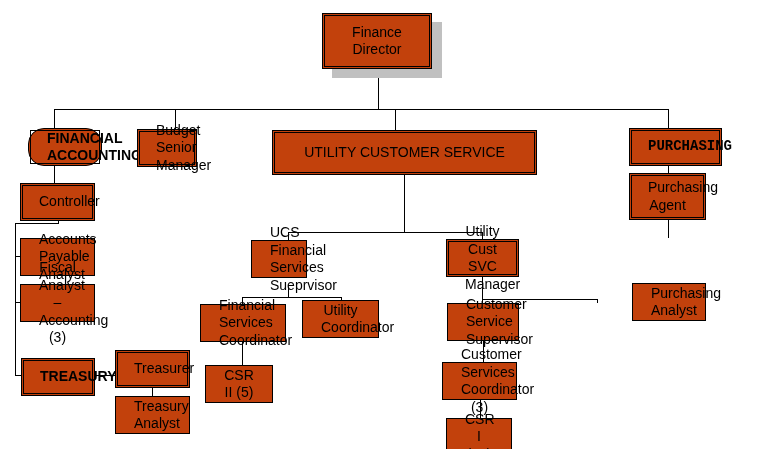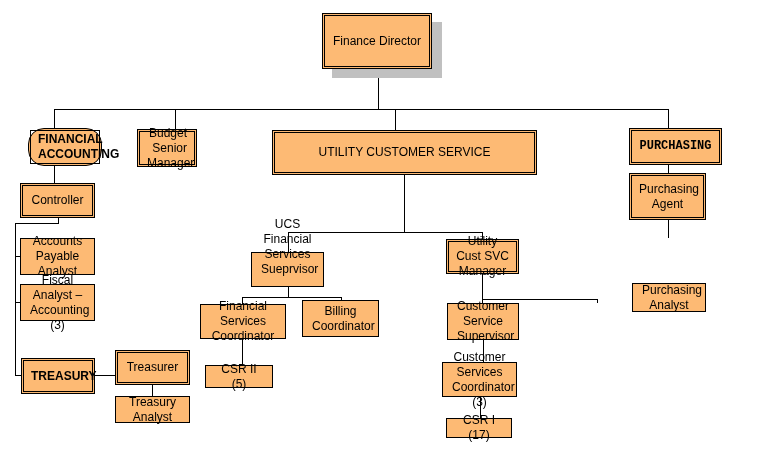--- a/index.html
+++ b/index.html
@@ -24,29 +24,29 @@
   }
   .connector-layer polyline {
     fill: none;
     stroke-width: 1;
     shape-rendering: crispEdges;
   }
   .node {
     position: absolute;
     box-sizing: border-box;
     border: 1px solid #000;
-    background: #fdba74;
+    background: #c2410c;
     display: flex;
     align-items: center;
     justify-content: center;
     text-align: center;
-    font-size: 12px;
+    font-size: 14px;
     line-height: 1.25;
     color: #000;
-    padding: 9px;
+    padding: 18px;
   }
   .node.double::before {
     content: "";
     position: absolute;
     inset: 1px;
     border: 1px solid #000;
     pointer-events: none;
   }
   .node.bold { font-weight: bold; }
   .node.shadow { box-shadow: 10px 9px 0 0 #c0c0c0; }
@@ -119,28 +119,28 @@
     </div>
     <div class="node double bold" style="left: 21px; top: 358px; width: 74px; height: 36px;">
       <span class="lbl">TREASURY</span>
     </div>
     <div class="node double" style="left: 115px; top: 350px; width: 75px; height: 35px;">
       <span class="lbl">Treasurer</span>
     </div>
     <div class="node" style="left: 115px; top: 396px; width: 75px; height: 27px;">
       <span class="lbl">Treasury Analyst</span>
     </div>
-    <div class="node" style="left: 251px; top: 252px; width: 73px; height: 35px; align-items: flex-end;">
+    <div class="node" style="left: 251px; top: 240px; width: 56px; height: 35px;">
       <span class="lbl">UCS Financial Services Sueprvisor</span>
     </div>
     <div class="node" style="left: 200px; top: 304px; width: 86px; height: 35px;">
       <span class="lbl">Financial Services Coordinator</span>
     </div>
     <div class="node" style="left: 302px; top: 300px; width: 77px; height: 37px;">
-      <span class="lbl">Billing Coordinator</span>
+      <span class="lbl">Utility Coordinator</span>
     </div>
     <div class="node" style="left: 205px; top: 365px; width: 68px; height: 23px;">
       <span class="lbl">CSR II (5)</span>
     </div>
     <div class="node double" style="left: 446px; top: 239px; width: 73px; height: 35px; align-items: center;">
       <span class="lbl">Utility Cust SVC Manager</span>
     </div>
     <div class="node" style="left: 447px; top: 303px; width: 72px; height: 37px;">
       <span class="lbl">Customer Service Supervisor</span>
     </div>

